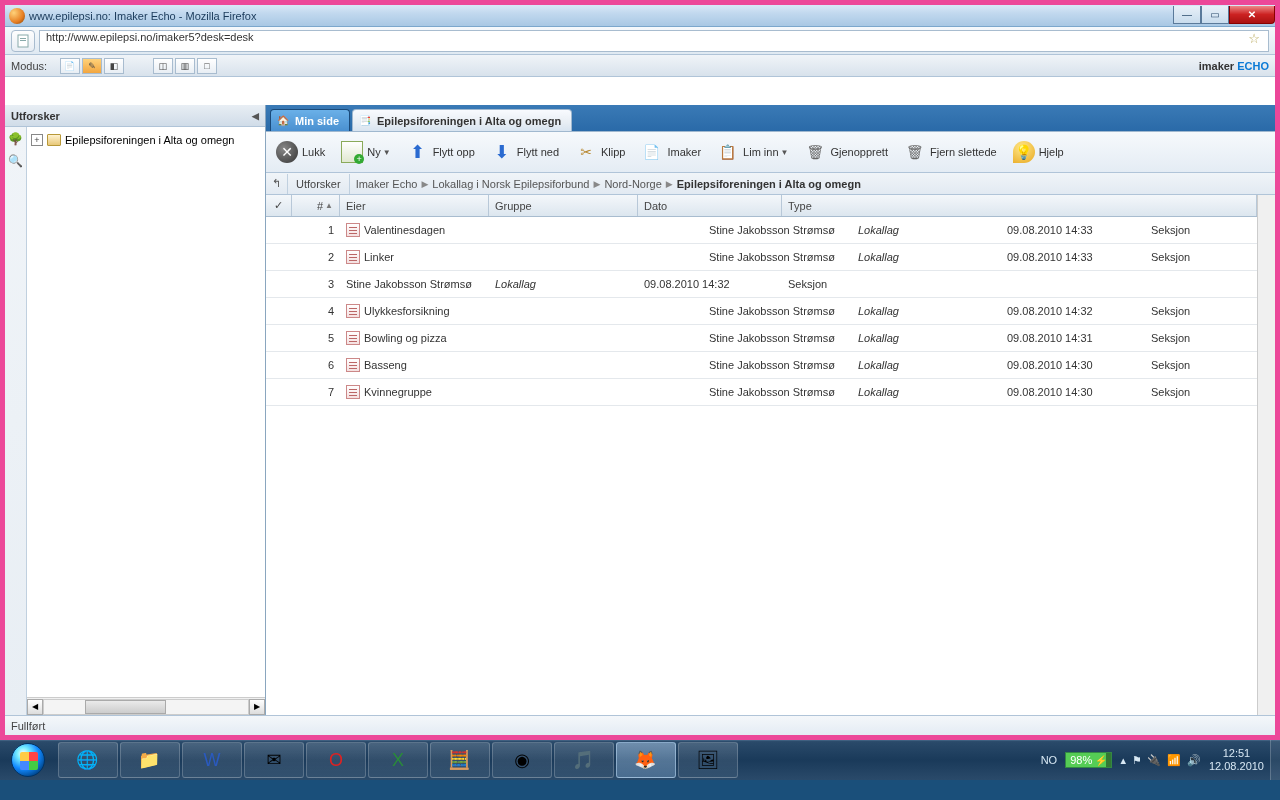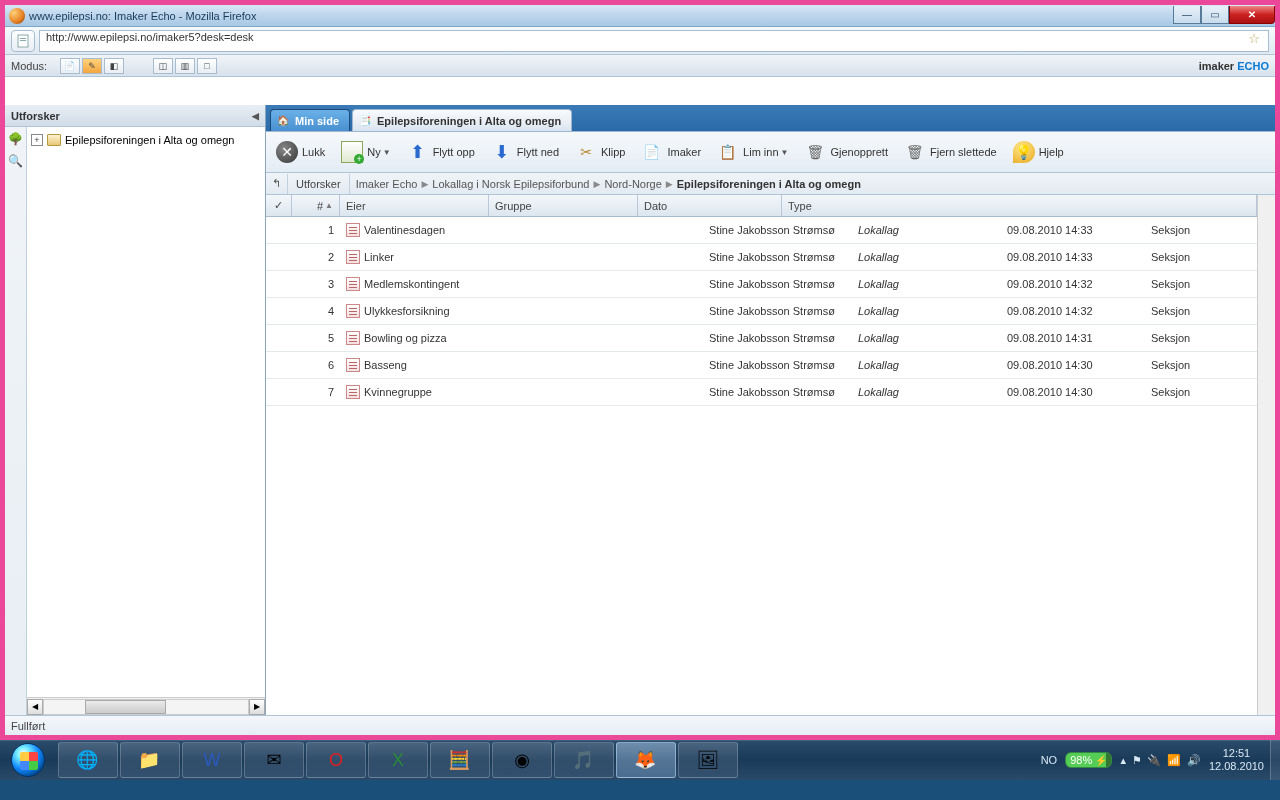--- a/index.html
+++ b/index.html
@@ -88,21 +88,21 @@
 .row-icon::before{content:"";position:absolute;left:2px;top:3px;right:2px;height:7px;background:repeating-linear-gradient(to bottom,#b66 0 1px,transparent 1px 3px);}
 .status-bar{height:20px;background:linear-gradient(to bottom,#f4f7fa,#e4ecf4);border-top:1px solid #b0c4d8;display:flex;align-items:center;padding:0 6px;color:#444;}
 .taskbar{height:40px;background:linear-gradient(to bottom,#4a6a8a 0,#2a4a6a 4%,#1a3a5a 50%,#2a4a6a);display:flex;align-items:center;padding:0 0 0 0;}
 .start{width:56px;height:40px;display:flex;align-items:center;justify-content:center;}
 .orb{width:34px;height:34px;border-radius:50%;background:radial-gradient(circle at 35% 30%,#fff,#7ef 20%,#18f 50%,#048 80%);border:1px solid #036;position:relative;}
 .orb::after{content:"";position:absolute;left:8px;top:8px;width:18px;height:18px;background:conic-gradient(#f44 0 90deg,#4c4 90deg 180deg,#48f 180deg 270deg,#fc4 270deg);border-radius:2px;}
 .task{width:60px;height:36px;border:1px solid rgba(255,255,255,.2);border-radius:3px;margin-left:2px;background:linear-gradient(to bottom,rgba(255,255,255,.15),rgba(255,255,255,.05));display:flex;align-items:center;justify-content:center;font-size:18px;}
 .task.active{background:linear-gradient(to bottom,rgba(180,210,240,.5),rgba(140,180,220,.35));border-color:rgba(200,230,255,.5);}
 .tray{margin-left:auto;display:flex;align-items:center;height:40px;color:#d8e8f4;gap:8px;padding-right:6px;}
 .lang{font-size:11px;padding-left:24px;}
-.battery{background:linear-gradient(to right,#5c5 0 90%,#373 90%);border:1px solid #384;padding:1px 4px;border-radius:6px;font-size:10px;color:#fff;}
+.battery{background:linear-gradient(to right,#5c5 0 90%,#373 90%);border:1px solid #384;padding:1px 4px;border-radius:0;font-size:10px;color:#fff;}
 .tray-icons{display:flex;gap:6px;font-size:12px;}
 .clock{text-align:center;font-size:11px;line-height:13px;}
 .showdesk{width:10px;height:40px;border-left:1px solid rgba(255,255,255,.2);background:rgba(255,255,255,.08);}
 .vscroll{width:18px;background:#f0f0f0;border-left:1px solid #ccc;}
 svg{display:block;}
 .back-arrow{width:16px;height:16px;}
 </style>
 </head>
 <body>
 
@@ -285,21 +285,20 @@
                 <div class="gc gc-num">2</div>
                 <div class="gc gc-navn"><div class="row-icon"></div>Linker</div>
                 <div class="gc gc-eier">Stine Jakobsson Strømsø</div>
                 <div class="gc gc-gruppe">Lokallag</div>
                 <div class="gc gc-dato">09.08.2010 14:33</div>
                 <div class="gc gc-type">Seksjon</div>
               </div>
               <div class="grid-row">
                 <div class="gc gc-chk"></div>
                 <div class="gc gc-num">3</div>
-                <div class="gc gc-navn"><div class="row-icon"></div>Medlemskontingent</div>
                 <div class="gc gc-eier">Stine Jakobsson Strømsø</div>
                 <div class="gc gc-gruppe">Lokallag</div>
                 <div class="gc gc-dato">09.08.2010 14:32</div>
                 <div class="gc gc-type">Seksjon</div>
               </div>
               <div class="grid-row">
                 <div class="gc gc-chk"></div>
                 <div class="gc gc-num">4</div>
                 <div class="gc gc-navn"><div class="row-icon"></div>Ulykkesforsikning</div>
                 <div class="gc gc-eier">Stine Jakobsson Strømsø</div>

